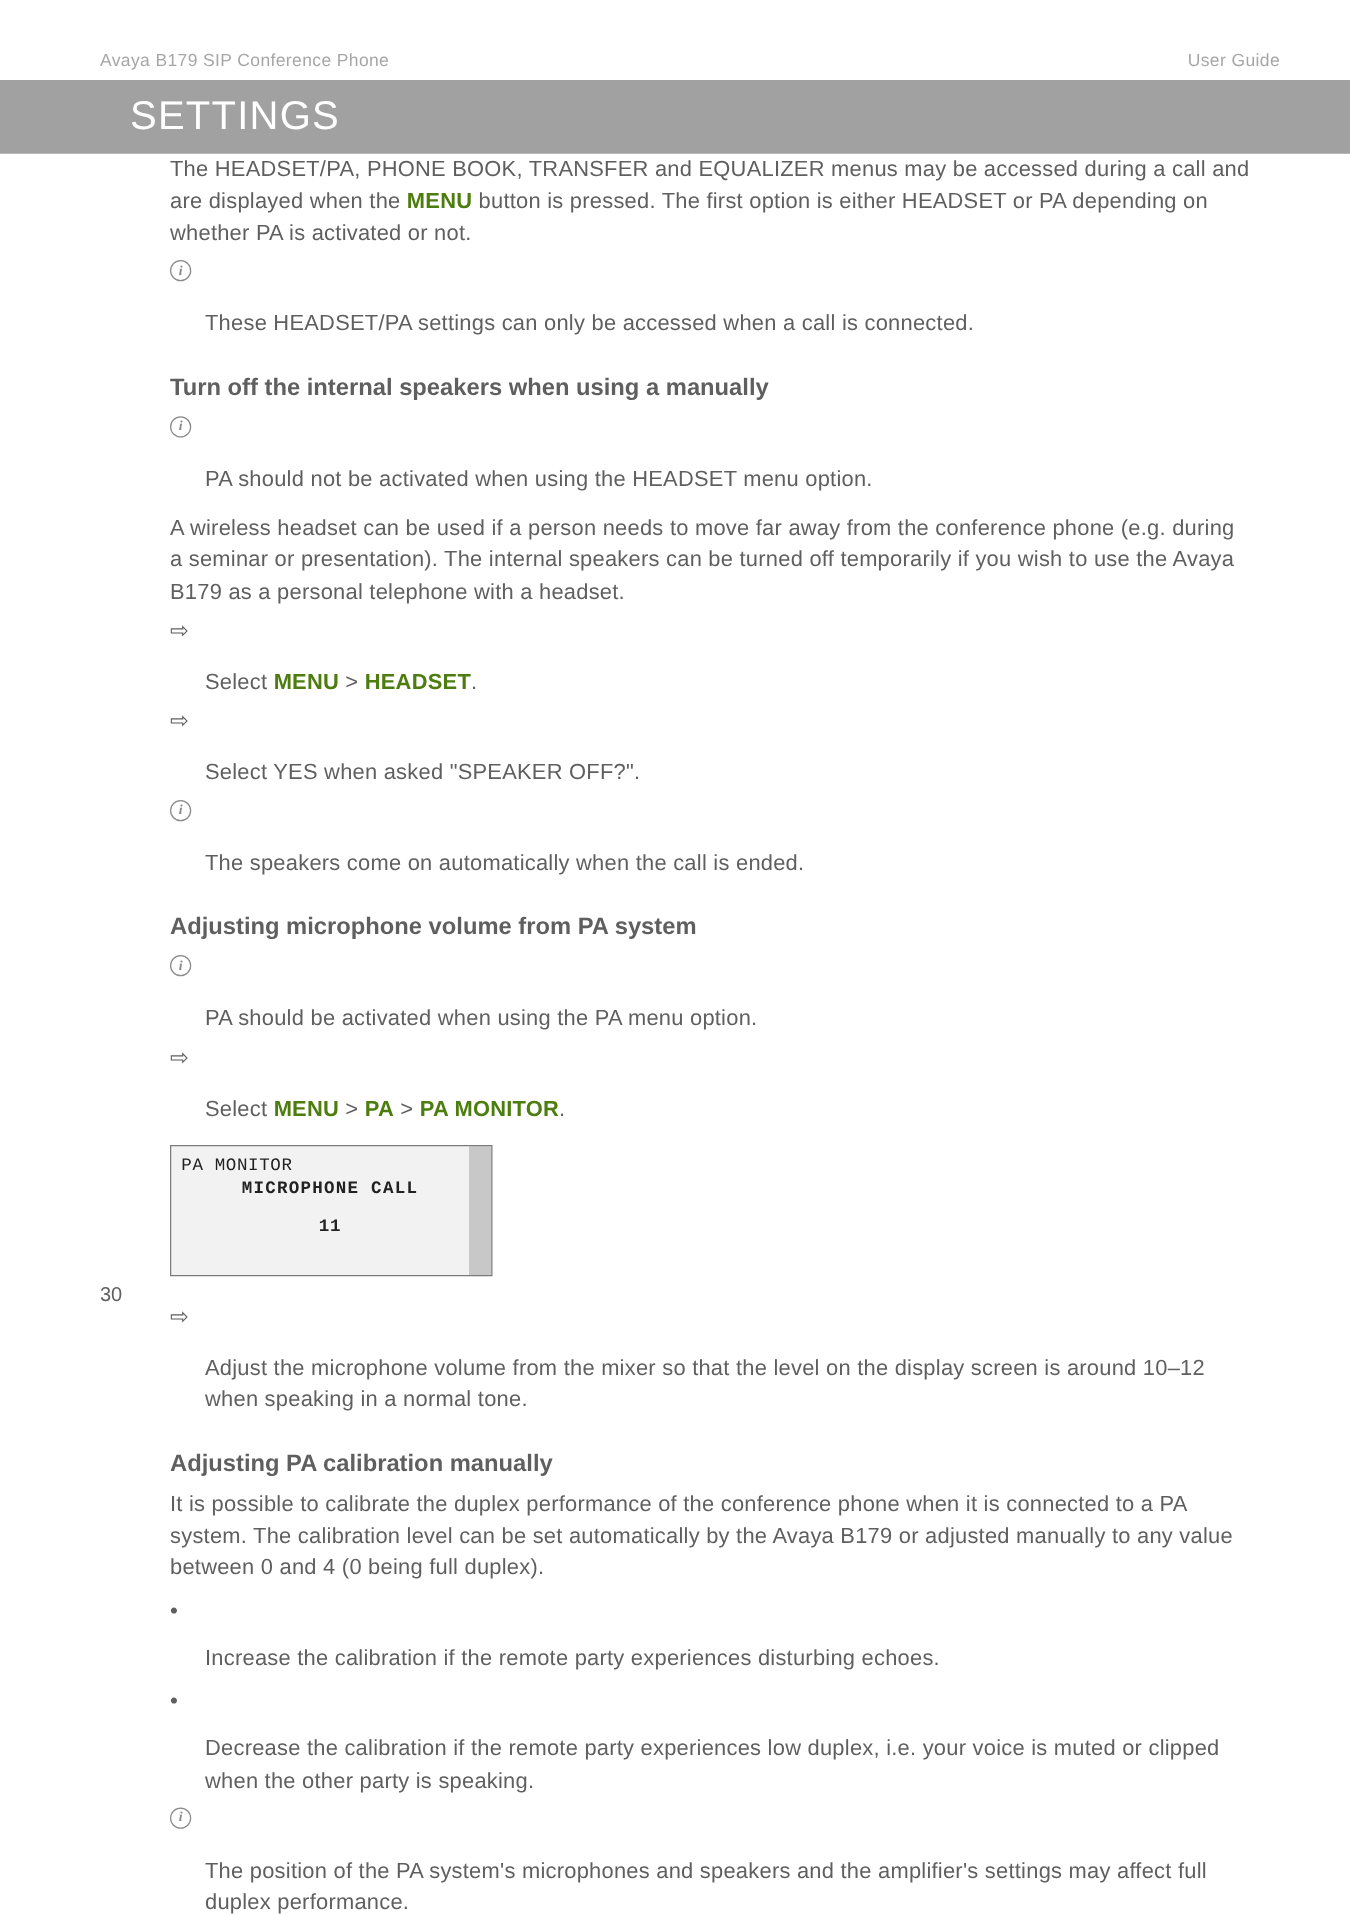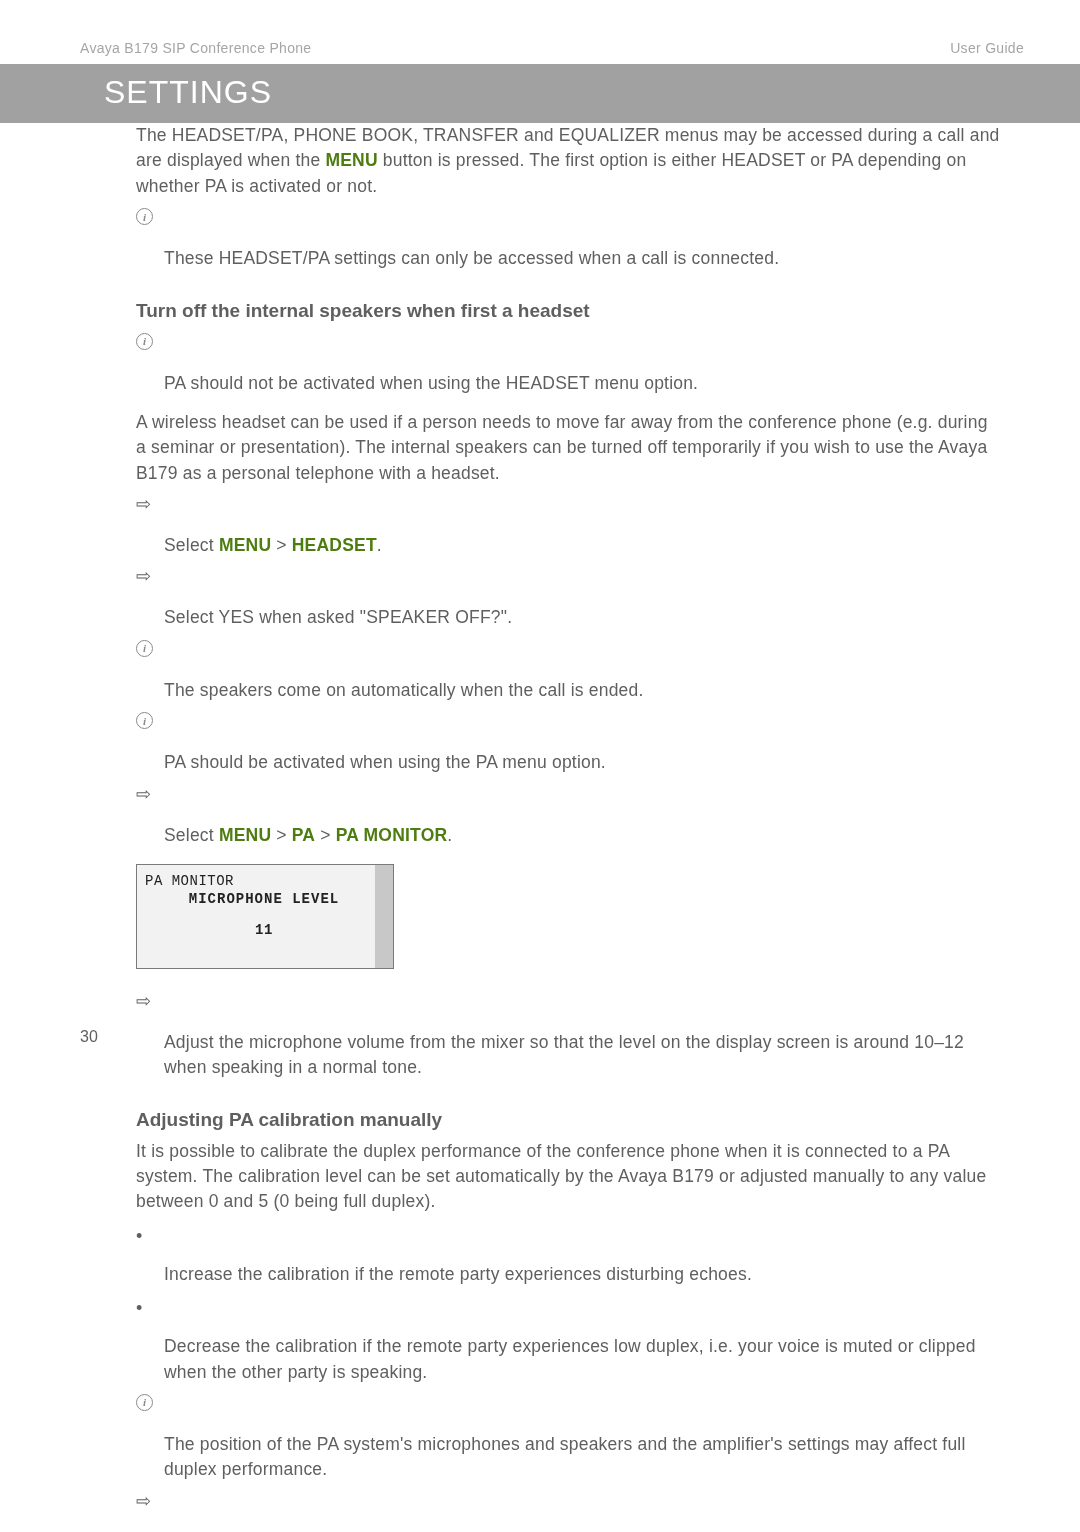--- a/index.html
+++ b/index.html
@@ -42,21 +42,21 @@
     <div class="p">
       <span>The HEADSET/PA, PHONE BOOK, TRANSFER and EQUALIZER menus may be accessed during a call and are displayed when the </span><span class="bold">MENU</span><span> button is pressed. The first option is either HEADSET or PA depending on whether PA is activated or not.</span>
     </div>
     <div class="row">
       <span class="marker">
           <span class="info-icon">i</span>
         </span>
       <span class="body">These HEADSET/PA settings can only be accessed when a call is connected.</span>
     </div>
 
-    <div class="h2">Turn off the internal speakers when first a headset</div>
+    <div class="h2">Turn off the internal speakers when using a manually</div>
     <div class="row">
       <span class="marker">
           <span class="info-icon">i</span>
         </span>
       <span class="body">PA should not be activated when using the HEADSET menu option.</span>
     </div>
     <div class="p gap-top">A wireless headset can be used if a person needs to move far away from the conference phone (e.g. during a seminar or presentation).  The internal speakers can be turned off temporarily if you wish to use the Avaya B179 as a personal telephone with a headset.</div>
     <div class="row">
       <span class="marker">
           <span class="arrow-icon">⇨</span>
@@ -71,48 +71,49 @@
         </span>
       <span class="body">Select YES when asked "SPEAKER OFF?".</span>
     </div>
     <div class="row">
       <span class="marker">
           <span class="info-icon">i</span>
         </span>
       <span class="body">The speakers come on automatically when the call is ended.</span>
     </div>
 
+    <div class="h2">Adjusting microphone volume from PA system</div>
     <div class="row">
       <span class="marker">
           <span class="info-icon">i</span>
         </span>
       <span class="body">PA should be activated when using the PA menu option.</span>
     </div>
     <div class="row">
       <span class="marker">
           <span class="arrow-icon">⇨</span>
         </span>
       <span class="body">
         <span>Select </span><span class="bold">MENU</span><span> &gt; </span><span class="bold">PA</span><span> &gt; </span><span class="bold">PA MONITOR</span><span>.</span>
       </span>
     </div>
     <div class="lcd">
       <div class="line1">PA MONITOR</div>
-      <div class="line2">MICROPHONE LEVEL</div>
+      <div class="line2">MICROPHONE CALL</div>
       <div class="line3">11</div>
     </div>
     <div class="row">
       <span class="marker">
           <span class="arrow-icon">⇨</span>
         </span>
       <span class="body">Adjust the microphone volume from the mixer so that the level on the display screen is around 10–12 when speaking in a normal tone.</span>
     </div>
 
     <div class="h2">Adjusting PA calibration manually</div>
-    <div class="p">It is possible to calibrate the duplex performance of the conference phone when it is connected to a PA system. The calibration level can be set automatically by the Avaya B179 or adjusted manually to any value between 0 and 5 (0 being full duplex).</div>
+    <div class="p">It is possible to calibrate the duplex performance of the conference phone when it is connected to a PA system. The calibration level can be set automatically by the Avaya B179 or adjusted manually to any value between 0 and 4 (0 being full duplex).</div>
     <div class="row">
       <span class="marker">
           <span class="bullet">•</span>
         </span>
       <span class="body">Increase the calibration if the remote party experiences disturbing echoes.</span>
     </div>
     <div class="row">
       <span class="marker">
           <span class="bullet">•</span>
         </span>

